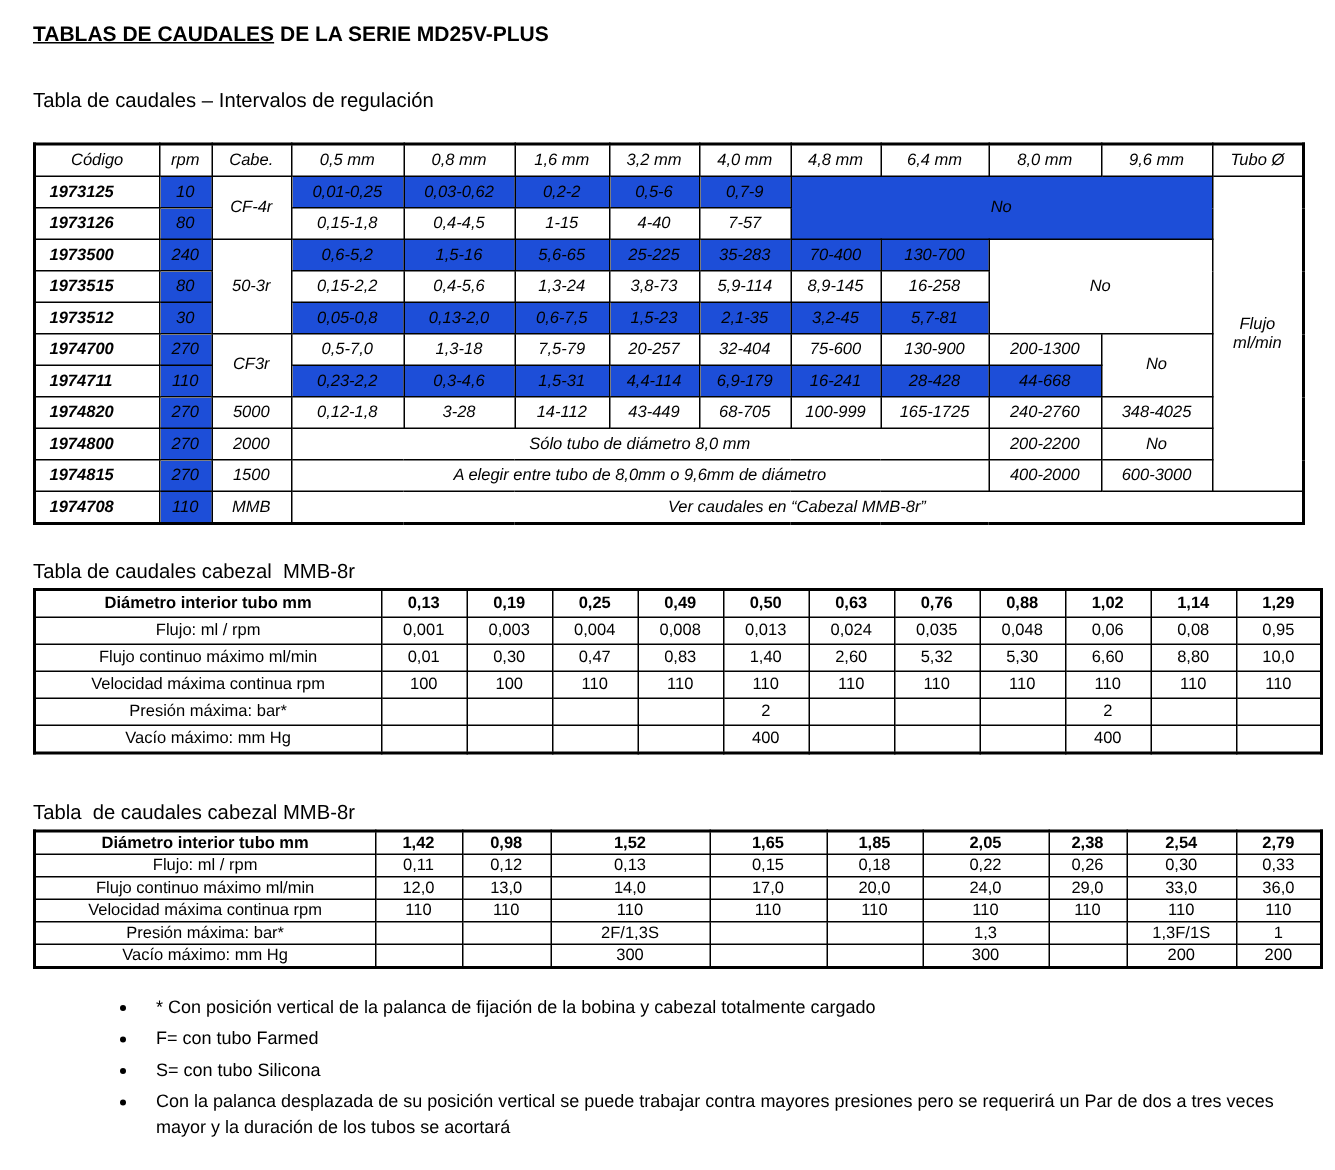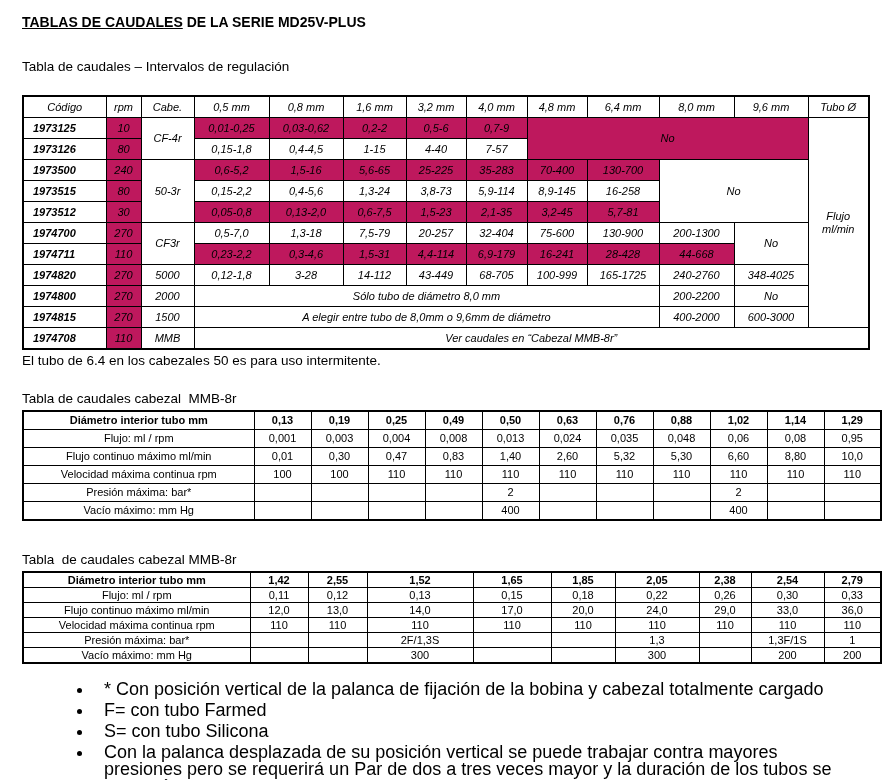--- a/index.html
+++ b/index.html
@@ -7,31 +7,31 @@
   .page{padding:12px 38px 0 22px;}
   .doc-title{font-size:14px;font-weight:bold;margin:2px 0 0 0;white-space:pre;}
   .doc-title .u{text-decoration:underline;}
   .sub-title{font-size:13.5px;margin-top:29px;white-space:pre;}
   table{border-collapse:collapse;table-layout:fixed;margin-top:4px;}
   td,th{border:1px solid #000;font-size:11px;font-weight:normal;text-align:center;vertical-align:middle;padding:0 2px;line-height:1.15;overflow:hidden;}
   table{border:2px solid #000;}
   .t1{width:846px;margin-top:21px;font-style:italic;}
   .t1 td,.t1 th{height:20px;}
   .t1 td.code{text-align:left;padding-left:9px;font-weight:bold;}
-  .g{background:#be185d;}
+  .g{background:#1d4ed8;}
   .note{font-size:13.5px;margin-top:3px;}
   .tbl-title{font-size:13.5px;margin-top:23px;white-space:pre;}
   .tbl-title.t3t{margin-top:31px;}
   .t2{width:858px;}
   .t2 td,.t2 th{height:17px;}
   .t3{width:858px;}
   .t3 td,.t3 th{height:14px;}
   .hd th{font-weight:bold;}
   .t1 .hd th{font-weight:normal;}
-  ul.bullets{margin:17px 0 0 0;padding-left:72px;list-style:disc;font-size:18px;}
+  ul.bullets{margin:17px 0 0 0;padding-left:72px;list-style:disc;font-size:12px;}
   ul.bullets li{padding-left:10px;margin-bottom:4px;line-height:17px;max-width:770px;}
 </style>
 </head>
 <body>
 
 <div class="page">
 
   <div class="doc-title"><span class="u">TABLAS DE CAUDALES</span><span> DE LA SERIE MD25V-PLUS</span></div>
 
   <div class="sub-title">Tabla de caudales – Intervalos de regulación</div>
@@ -182,21 +182,20 @@
     </tr>
     <tr>
       <td class="code">1974708</td>
       <td class="g">110</td>
       <td>MMB</td>
       <td colspan="10">Ver caudales en “Cabezal MMB-8r”</td>
     </tr>
   </tbody>
     </table>
 
-  <div class="note">El tubo de 6.4 en los cabezales 50 es para uso intermitente.</div>
 
   <div class="tbl-title">Tabla de caudales cabezal  MMB-8r</div>
 
   <table class="t2">
     <colgroup>
       <col style="width:231px">
         <col style="width:57px">
         <col style="width:57px">
         <col style="width:57px">
         <col style="width:57px">
@@ -308,21 +307,21 @@
         <col style="width:64px">
         <col style="width:84px">
         <col style="width:52px">
         <col style="width:73px">
         <col style="width:57px">
     </colgroup>
     <tbody>
         <tr class="hd">
       <th>Diámetro interior tubo mm</th>
       <th>1,42</th>
-      <th>2,55</th>
+      <th>0,98</th>
       <th>1,52</th>
       <th>1,65</th>
       <th>1,85</th>
       <th>2,05</th>
       <th>2,38</th>
       <th>2,54</th>
       <th>2,79</th>
     </tr>
     <tr>
       <td>Flujo: ml / rpm</td>

